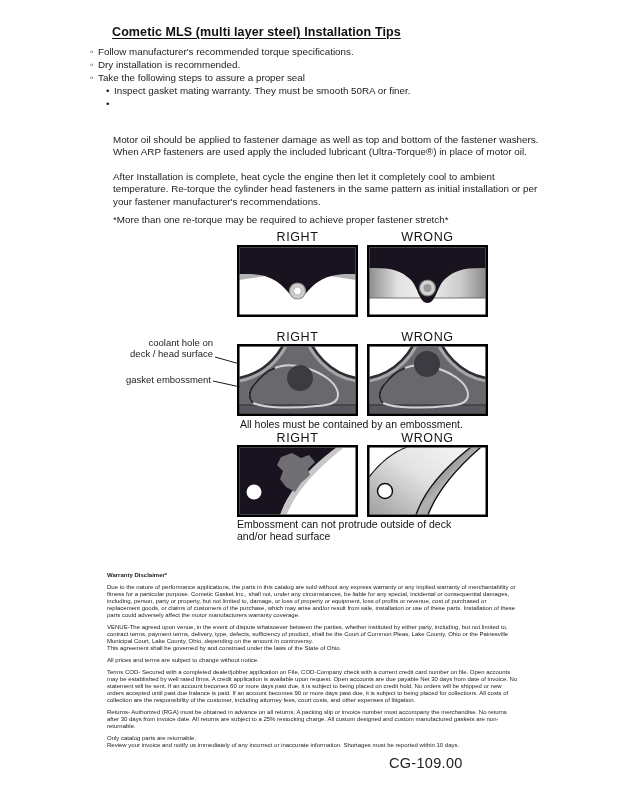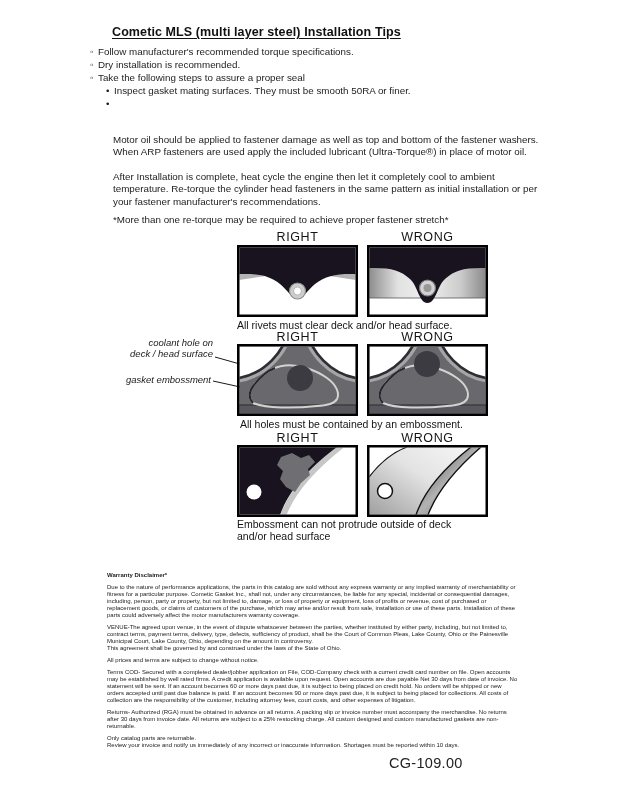--- a/index.html
+++ b/index.html
@@ -34,21 +34,21 @@
   .p2{left:113px;top:171px;width:425px;}
   .note{left:113px;top:214px;width:440px;}
   .rw-label{
     width:121px;text-align:center;
     font-size:12.5px;letter-spacing:.6px;color:#141414;
   }
   .fig{width:121px;height:72px;display:block;}
   .caption{font-size:10.5px;line-height:11.5px;color:#141414;white-space:pre-line;}
   .callout{
     font-size:9.5px;line-height:10.8px;color:#1b1b1b;
-    text-align:right;white-space:pre-line;font-style:italic;
+    text-align:right;white-space:pre-line;
   }
   .legal{left:107px;top:572px;width:412px;color:#222;}
   .legal .blk{font-size:6px;line-height:7px;margin:0 0 5px 0;white-space:pre-line;}
   .legal .blk.head{font-weight:bold;}
   .doc-code{
     left:389px;top:755px;
     font-size:14.5px;color:#222;letter-spacing:.3px;
   }
   svg{display:block;}
 </style>
@@ -67,21 +67,21 @@
     <div class="bullet-row">
       <span class="marker">◦</span>
       <span>Dry installation is recommended.</span>
     </div>
     <div class="bullet-row">
       <span class="marker">◦</span>
       <span>Take the following steps to assure a proper seal</span>
     </div>
     <div class="bullet-row sub">
       <span class="marker">•</span>
-      <span>Inspect gasket mating surfaces.  They must be smooth 50RA or finer.</span>
+      <span>Inspect gasket mating warranty.  They must be smooth 50RA or finer.</span>
     </div>
     <div class="bullet-row sub">
       <span class="marker">•</span>
     </div>
   </div>
 
   <div class="abs body-text p1">Motor oil should be applied to fastener damage as well as top and bottom of the fastener washers. When ARP fasteners are used apply the included lubricant (Ultra-Torque®) in place of motor oil.</div>
   <div class="abs body-text p2">After Installation is complete, heat cycle the engine then let it completely cool to ambient temperature. Re-torque the cylinder head fasteners in the same pattern as initial installation or per your fastener manufacturer's recommendations.</div>
   <div class="abs body-text note">*More than one re-torque may be required to achieve proper fastener stretch*</div>
 
@@ -127,21 +127,20 @@
         <rect x="2" y="53" width="117" height="17" fill="#ffffff"></rect>
         <line x1="2" y1="53" x2="119" y2="53" stroke="#555555" stroke-width="0.8"></line>
         <path d="M2,2 H119 V23 C97,22.5 88,25 78,34 C70,41 69,58 60.5,58 C52,58 51,41 43,34 C33,25 24,22.5 2,23 Z" fill="#19121f"></path>
         <circle cx="60.5" cy="43" r="8" fill="#d2d2d2" stroke="#777777" stroke-width="1.2"></circle>
         <circle cx="60.5" cy="43" r="4" fill="#989898"></circle>
       </g>
       <rect x="1.25" y="1.25" width="118.5" height="69.5" fill="none" stroke="#000000" stroke-width="2.5"></rect>
     </svg>
   </div>
 
-  <div class="abs caption" style="left:237px;top:320px">All rivets must clear deck and/or head surface.</div>
 
   <div class="abs rw-label" style="left:237px;top:330px">RIGHT</div>
   <div class="abs rw-label" style="left:367px;top:330px">WRONG</div>
 
   <div class="abs callout" style="left:98px;top:338px;width:115px">coolant hole on
 deck / head surface</div>
   <div class="abs callout" style="left:95px;top:375px;width:116px">gasket embossment</div>
 
   <svg class="abs" style="left:100px;top:330px" width="220" height="80" viewBox="0 0 220 80">
     <line x1="115" y1="27" x2="193" y2="49" stroke="#1a1a1a" stroke-width="1"></line>

